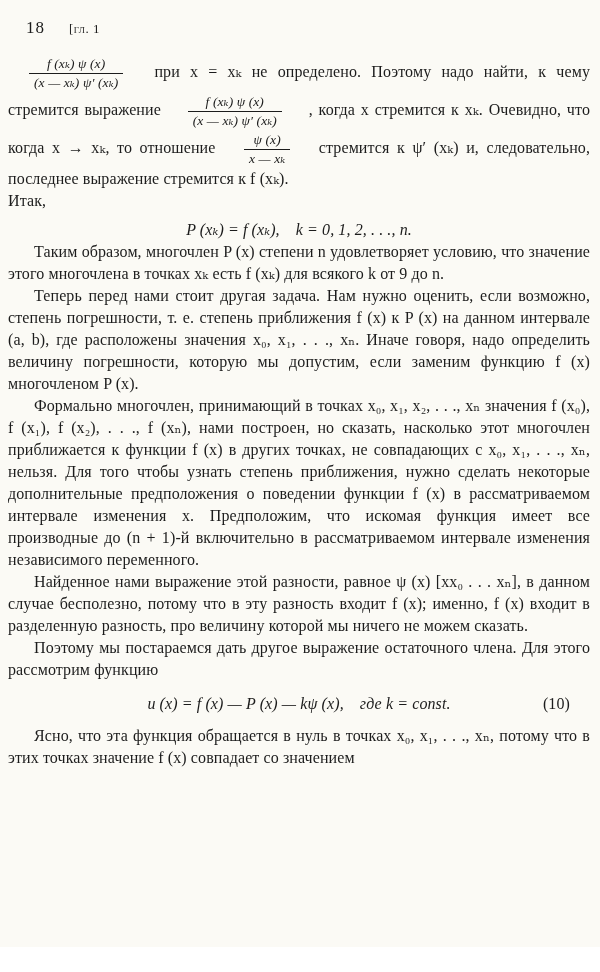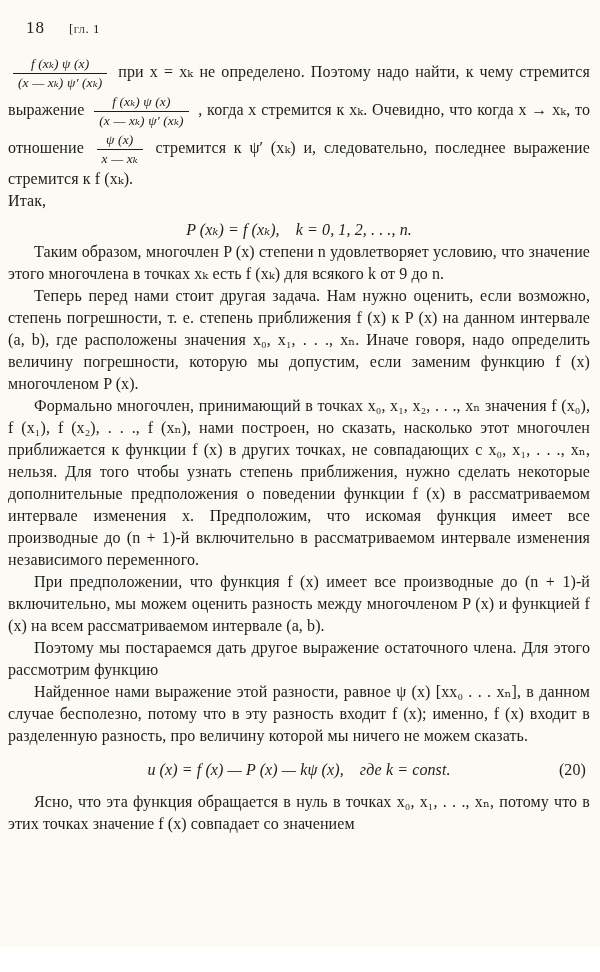--- a/index.html
+++ b/index.html
@@ -33,30 +33,30 @@
   .para{margin:0;}
   .para.indent{text-indent:26px;}
   .block{display:block;}
   .frac{
     display:inline-block;
     vertical-align:middle;
     text-align:center;
     font-style:italic;
     font-size:13.5px;
     line-height:1.3;
-    margin:1px 5px;
+    margin:1px 21px;
   }
   .frac .num{display:block;padding:0 5px;}
   .frac .den{display:block;border-top:1.2px solid #1c1c1c;padding:0 5px;}
   .eq{
     text-align:center;
     font-style:italic;
     margin:7px 0 0;
   }
-  .eq13{position:relative;margin:12px 0 10px;}
+  .eq13{position:relative;margin:12px 16px 10px;}
   .eq-number{
     position:absolute;right:4px;top:0;
     font-style:normal;
   }
 </style>
 </head>
 <body>
 
 <div class="page">
 
@@ -71,27 +71,26 @@
 
     <div class="eq"><span>P (xₖ) = f (xₖ), k = 0,  1,  2, . . .,  n.</span></div>
 
     <p class="para indent">Таким образом, многочлен P (x) степени n удовлетворяет условию, что значение этого многочлена в точках xₖ есть f (xₖ) для всякого k от 9 до n.</p>
 
     <p class="para indent">Теперь перед нами стоит другая задача. Нам нужно оценить, если возможно, степень погрешности, т. е. степень приближения f (x) к P (x) на данном интервале (a, b), где расположены значения x₀, x₁, . . ., xₙ. Иначе говоря, надо определить величину погрешности, которую мы допустим, если заменим функцию f (x) многочленом P (x).</p>
 
     <p class="para indent">Формально многочлен, принимающий в точках x₀, x₁, x₂, . . ., xₙ значения f (x₀), f (x₁), f (x₂), . . ., f (xₙ), нами построен, но сказать, насколько этот многочлен приближается к функции f (x) в других точках, не совпадающих с x₀, x₁, . . ., xₙ, нельзя. Для того чтобы узнать степень приближения, нужно сделать некоторые дополнительные предположения о поведении функции f (x) в рассматриваемом интервале изменения x. Предположим, что искомая функция имеет все производные до (n + 1)-й включительно в рассматриваемом интервале изменения независимого переменного.</p>
 
 
-    <p class="para indent">При предположении, что функция f (x) имеет все производные до (n + 1)-й включительно, мы можем оценить разность между многочленом P (x) и функцией f (x) на всем рассматриваемом интервале (a, b).</p>
+
+    <p class="para indent">Найденное нами выражение этой разности, равное ψ (x) [xx₀ . . . xₙ], в данном случае бесполезно, потому что в эту разность входит f (x); именно, f (x) входит в разделенную разность, про величину которой мы ничего не можем сказать.</p>
 
     <p class="para indent">Поэтому мы постараемся дать другое выражение остаточного члена.  Для этого рассмотрим функцию</p>
 
-    <p class="para indent">Найденное нами выражение этой разности, равное ψ (x) [xx₀ . . . xₙ], в данном случае бесполезно, потому что в эту разность входит f (x); именно, f (x) входит в разделенную разность, про величину которой мы ничего не можем сказать.</p>
-
     <div class="eq eq13">
       <span class="eq-body">u (x) = f (x) — P (x) — kψ (x), где k = const.</span>
-      <span class="eq-number">(20)</span>
+      <span class="eq-number">(10)</span>
     </div>
 
     <p class="para indent">Ясно, что эта функция обращается в нуль в точках x₀, x₁, . . ., xₙ, потому что в этих точках значение f (x) совпадает со значением</p>
 
   </div>
 </div>
 
 </body></html>

